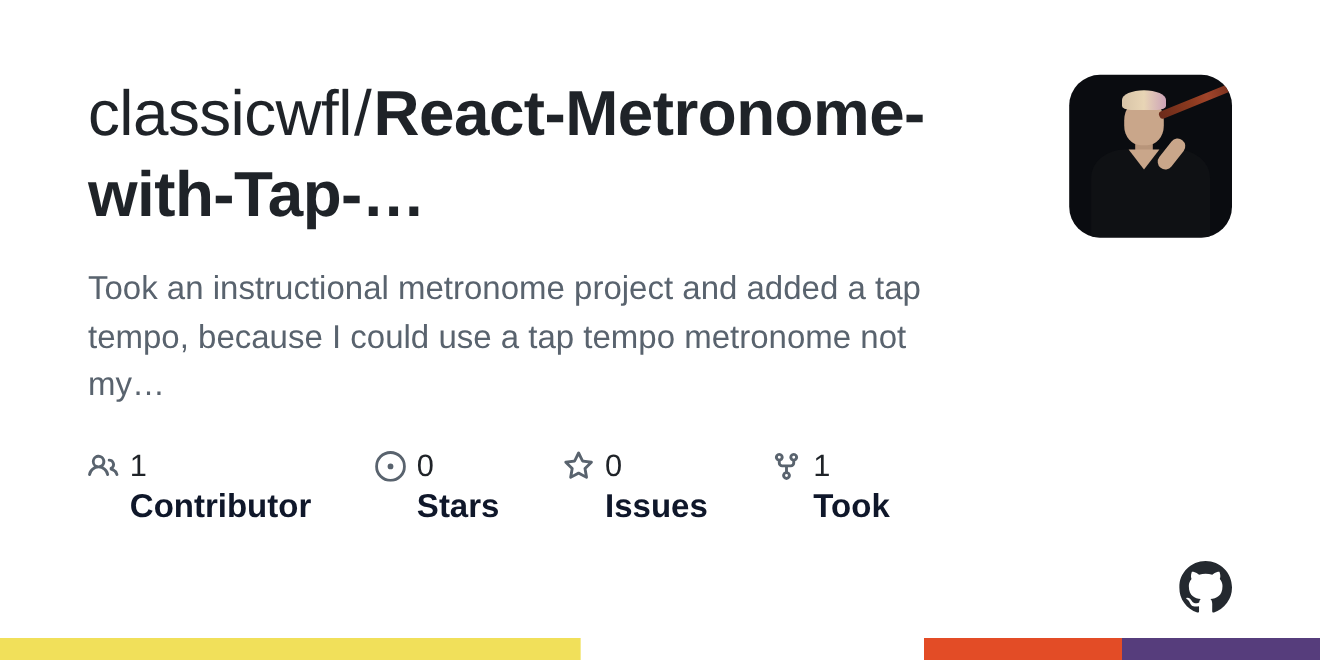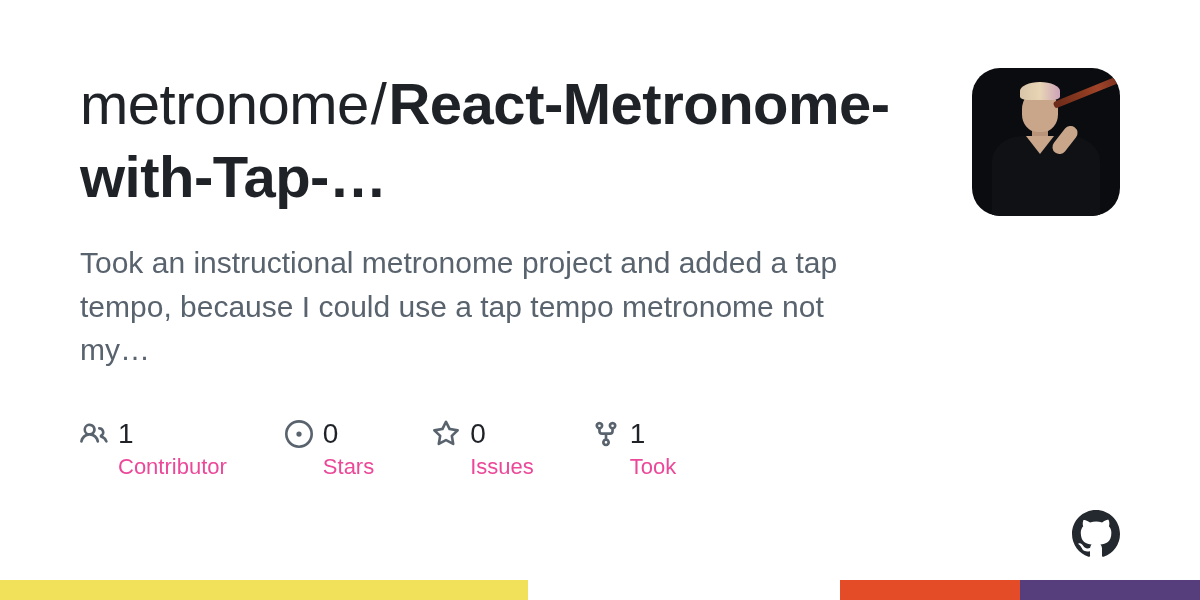--- a/index.html
+++ b/index.html
@@ -28,21 +28,21 @@
     margin-bottom: 28px;
     letter-spacing: -0.5px;
   }
   .title .owner { font-weight: 400; }
   .title .slash { font-weight: 400; margin: 0 2px; }
   .title .repo { font-weight: 700; }
   .description {
     font-size: 30px;
     line-height: 1.45;
     color: #59636e;
-    margin-bottom: 46px;
+    margin-bottom: 36px;
     max-width: 820px;
   }
   .stats {
     display: flex;
     gap: 58px;
     align-items: flex-start;
   }
   .stat {
     display: flex;
     flex-direction: column;
@@ -61,23 +61,24 @@
     justify-content: center;
     color: #59636e;
   }
   .stat-icon svg { width: 28px; height: 28px; }
   .stat-count {
     font-size: 28px;
     color: #1f2328;
     font-weight: 400;
   }
   .stat-label {
-    font-size: 22px;
-    color: #ec4899;
+    font-size: 30px;
+    color: #0f172a;
     margin-left: 38px;
+    font-weight: bold;
   }
   .avatar {
     width: 148px;
     height: 148px;
     border-radius: 28px;
     background: #0a0c10;
     flex-shrink: 0;
     position: relative;
     overflow: hidden;
   }
@@ -165,21 +166,21 @@
     display: flex;
   }
   .color-seg { height: 100%; }
 </style>
 </head>
 <body>
 
 <div class="container">
   <div class="main">
     <h1 class="title">
-      <span class="owner">metronome</span><span class="slash">/</span><span class="repo">React-Metronome-with-Tap-…</span>
+      <span class="owner">classicwfl</span><span class="slash">/</span><span class="repo">React-Metronome-with-Tap-…</span>
     </h1>
     <p class="description">Took an instructional metronome project and added a tap tempo, because I could use a tap tempo metronome not my…</p>
 
     <div class="stats">
 
       <div class="stat">
         <div class="stat-top">
           <span class="stat-icon">
             <svg viewBox="0 0 16 16" fill="currentColor">
                 <path d="M2 5.5a3.5 3.5 0 1 1 5.898 2.549 5.508 5.508 0 0 1 3.034 4.084.75.75 0 1 1-1.482.235 4 4 0 0 0-7.9 0 .75.75 0 0 1-1.482-.236A5.507 5.507 0 0 1 3.102 8.05 3.49 3.49 0 0 1 2 5.5ZM11 4a3.001 3.001 0 0 1 2.22 5.018 5.01 5.01 0 0 1 2.56 3.012.749.749 0 0 1-.885.954.752.752 0 0 1-.549-.514 3.507 3.507 0 0 0-2.522-2.372.75.75 0 0 1-.574-.73v-.352a.75.75 0 0 1 .416-.672A1.5 1.5 0 0 0 11 5.5.75.75 0 0 1 11 4Zm-5.5-.5a2 2 0 1 0-.001 3.999A2 2 0 0 0 5.5 3.5Z"></path>

